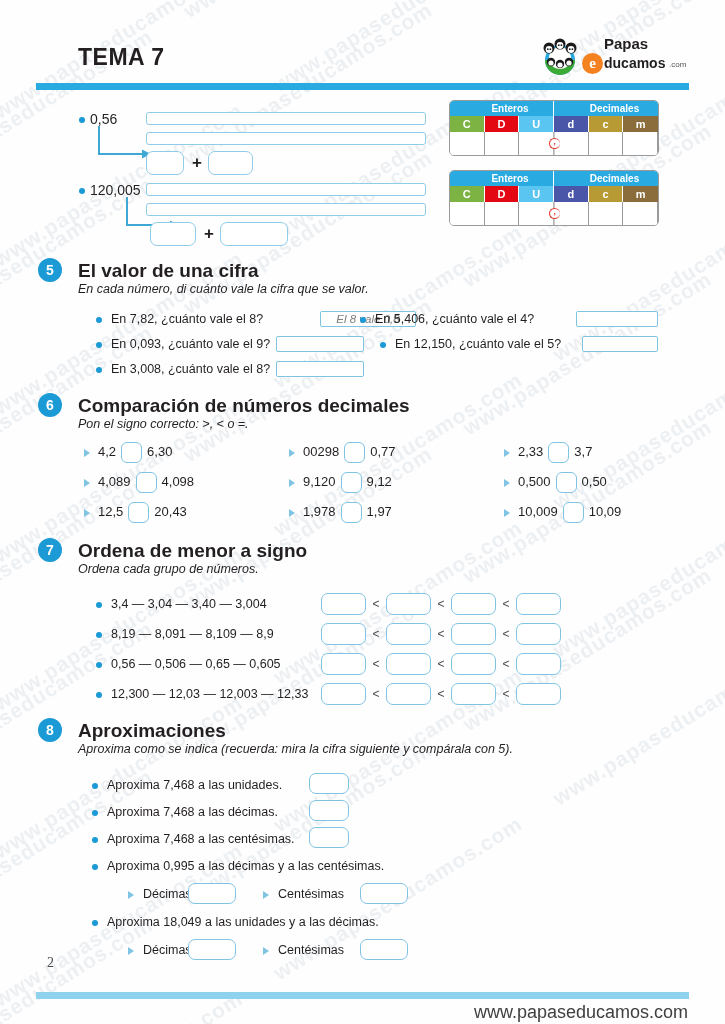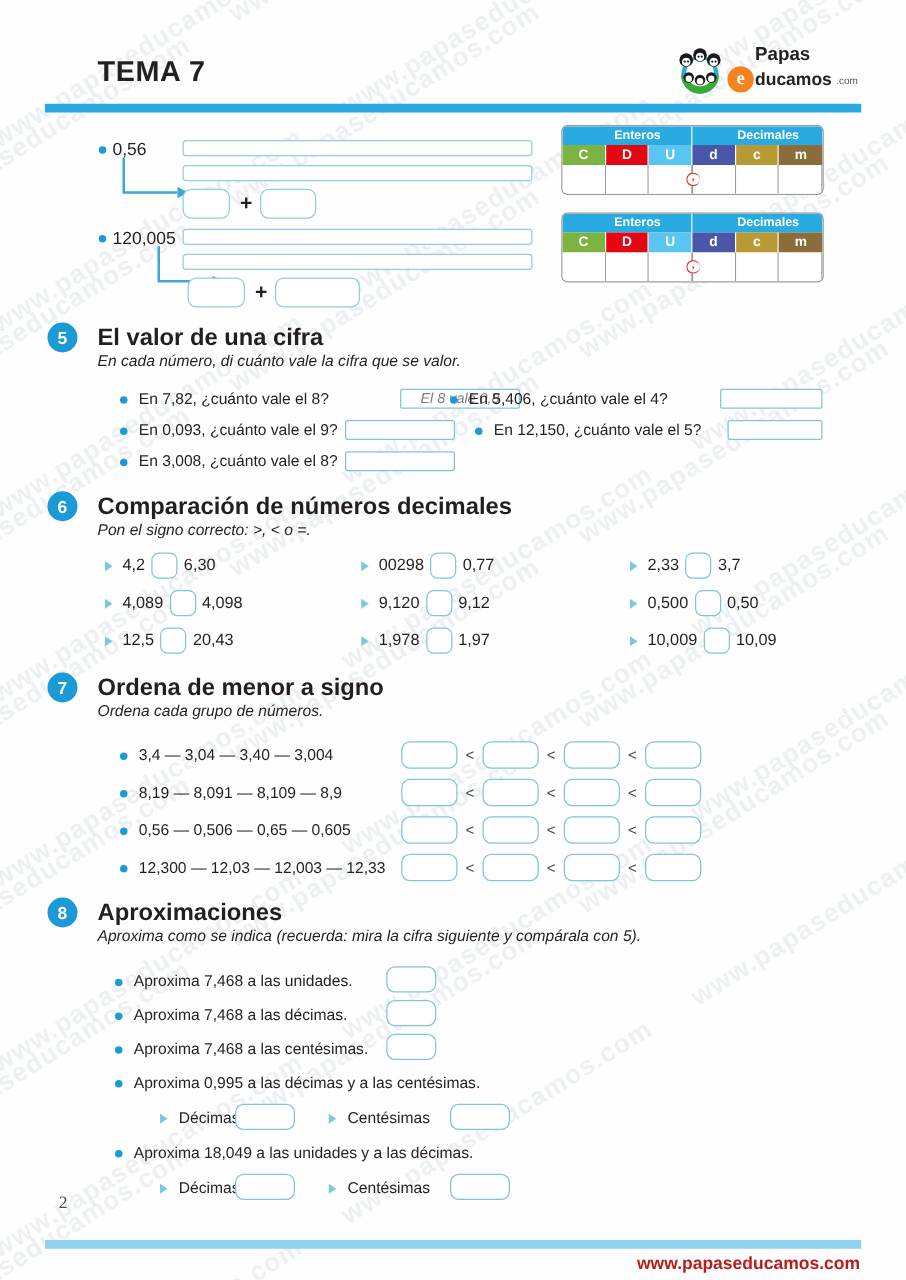--- a/index.html
+++ b/index.html
@@ -264,21 +264,21 @@
     font-size: 14px; color: #4a4a4a; z-index: 3;
     font-family: "Liberation Serif", serif;
   }
   .rule-bottom {
     position: absolute; left: 36px; top: 992px;
     width: 653px; height: 7px;
     background: #8ed2ee; z-index: 3;
   }
   #footer-url {
     position: absolute; right: 37px; top: 1002px;
-    font-size: 14px; font-weight: 700; color: #b91c1c; z-index: 3;
+    font-size: 18px; font-weight: 400; color: #404040; z-index: 3;
   }
 </style>
 </head>
 <body>
 
 <div id="page">
 
   <div id="watermark">
       <div class="wm-row" style="left: -170px; top: 102px;">www.papaseducamos.com&nbsp;&nbsp;&nbsp;&nbsp;&nbsp;&nbsp;www.papaseducamos.com&nbsp;&nbsp;&nbsp;&nbsp;&nbsp;&nbsp;www.papaseducamos.com&nbsp;&nbsp;&nbsp;&nbsp;&nbsp;&nbsp;www.papaseducamos.com&nbsp;&nbsp;&nbsp;&nbsp;&nbsp;&nbsp;www.papaseducamos.com&nbsp;&nbsp;&nbsp;&nbsp;&nbsp;&nbsp;www.papaseducamos.com&nbsp;&nbsp;&nbsp;&nbsp;&nbsp;&nbsp;www.papaseducamos.com&nbsp;&nbsp;&nbsp;&nbsp;&nbsp;&nbsp;www.papaseducamos.com&nbsp;&nbsp;&nbsp;&nbsp;&nbsp;&nbsp;</div>
       <div class="wm-row" style="left: -260px; top: 176px;">www.papaseducamos.com&nbsp;&nbsp;&nbsp;&nbsp;&nbsp;&nbsp;www.papaseducamos.com&nbsp;&nbsp;&nbsp;&nbsp;&nbsp;&nbsp;www.papaseducamos.com&nbsp;&nbsp;&nbsp;&nbsp;&nbsp;&nbsp;www.papaseducamos.com&nbsp;&nbsp;&nbsp;&nbsp;&nbsp;&nbsp;www.papaseducamos.com&nbsp;&nbsp;&nbsp;&nbsp;&nbsp;&nbsp;www.papaseducamos.com&nbsp;&nbsp;&nbsp;&nbsp;&nbsp;&nbsp;www.papaseducamos.com&nbsp;&nbsp;&nbsp;&nbsp;&nbsp;&nbsp;www.papaseducamos.com&nbsp;&nbsp;&nbsp;&nbsp;&nbsp;&nbsp;</div>

